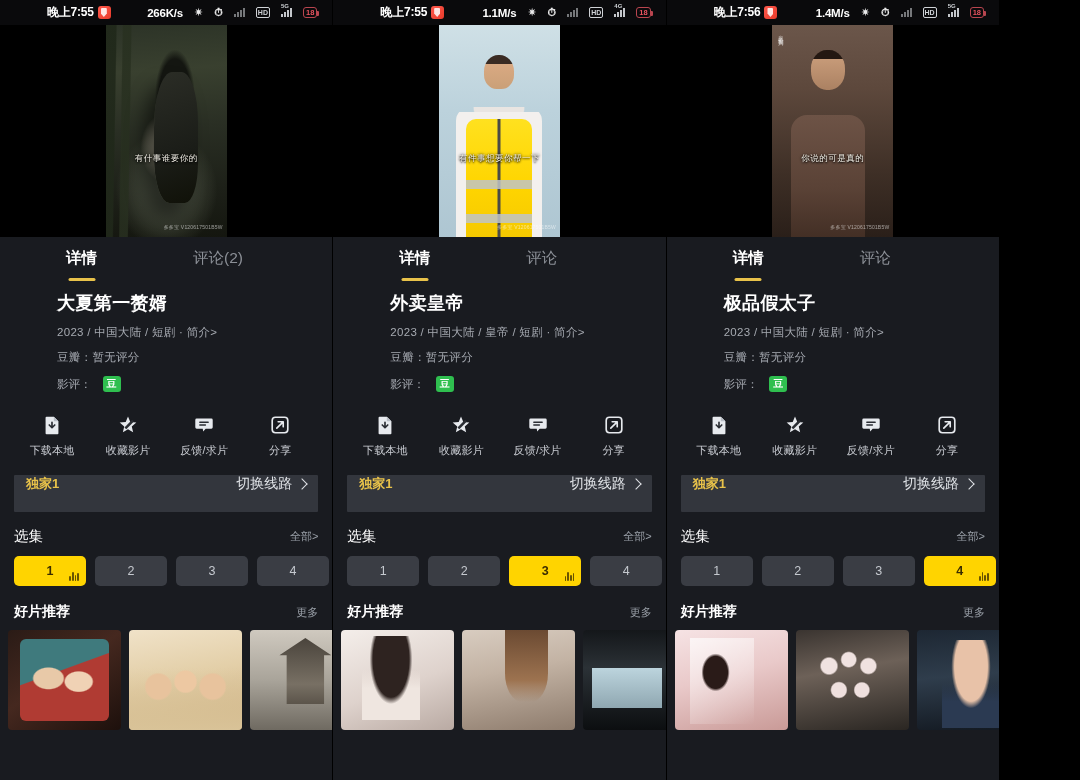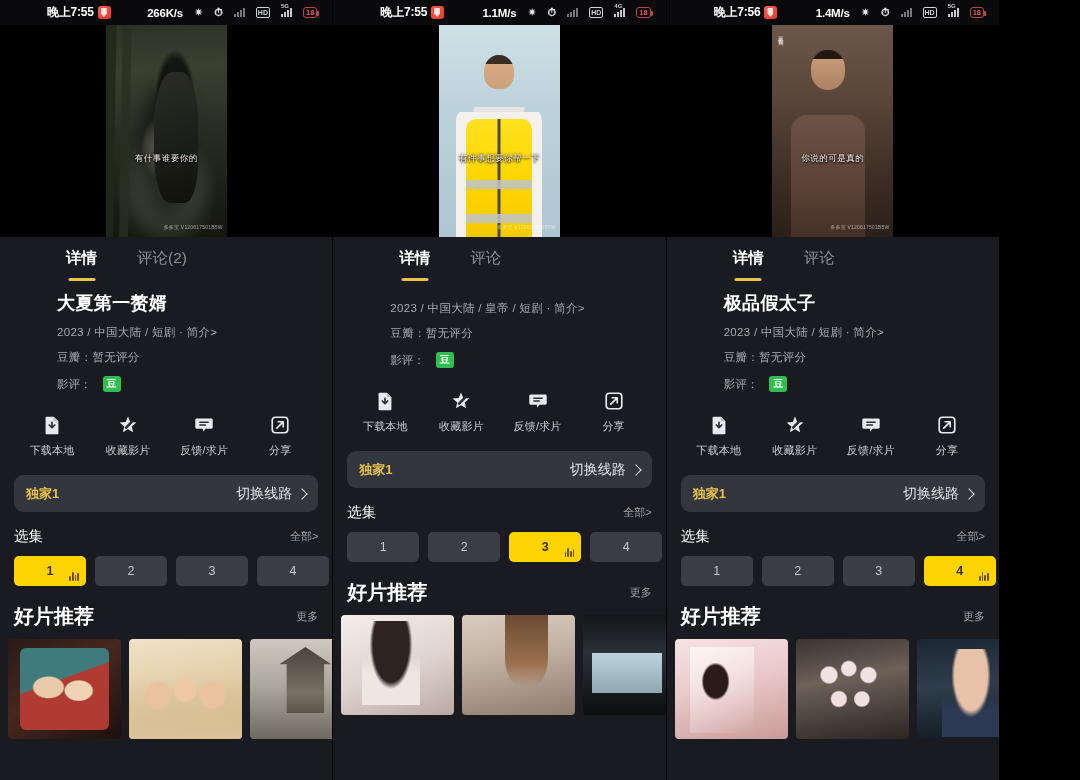--- a/index.html
+++ b/index.html
@@ -162,21 +162,21 @@
     font-size:5px; color:rgba(255,255,255,.55); letter-spacing:.2px;
   }
   .vid .sidetxt{
     position:absolute; left:4px; top:6px; z-index:6; writing-mode: vertical-rl;
     font-size:5.5px; color:rgba(255,255,255,.5); line-height:9px; letter-spacing:1px;
   }
 
   
   .tabs {
     display:flex; height:46px; align-items:center;
-    background:#191b20; padding-left: 66px; gap: 40px;
+    background:#191b20; padding-left: 66px; gap: 96px;
   }
   .tab {
     position:relative; font-size:15.5px; color:#8b8f96; padding-bottom:3px;
     white-space:nowrap;
   }
   .tab.active { color:#ffffff; font-weight:bold; }
   .tab.active:after{
     content:""; position:absolute; left:50%; transform:translateX(-50%);
     bottom:-9px; width:27px; height:3.5px; border-radius:2px; background:#e8c24a;
   }
@@ -195,22 +195,22 @@
 
   
   .actions { display:flex; margin-top:22px; padding: 0 14px; }
   .act { flex:1; display:flex; flex-direction:column; align-items:center; gap:7px; }
   .act .glyph { width:22px; height:22px; position:relative; }
   .act .lbl { font-size:11px; color:#c9ccd2; letter-spacing:.2px; }
   svg { display:block; }
 
   
   .routebar {
-    margin: 17px 14px 0 14px; height:37px; border-radius:9px;
-    background:#33363d; display:flex; align-items:center;
+    margin: 17px 14px 0 14px; height:37px; border-radius:1px;
+    background:#33363d; display:flex; align-items:flex-start;
     padding: 0 12px; justify-content:space-between;
   }
   .route-name { font-size:13px; font-weight:bold; color:#e8c24a; }
   .route-right { display:flex; align-items:center; gap:6px; color:#dfe2e6; font-size:14px;}
   .chev { width:8px;height:8px; border-right:1.6px solid #dfe2e6; border-top:1.6px solid #dfe2e6;
     transform: rotate(45deg); }
 
   
   .ep-head {
     display:flex; align-items:center; justify-content:space-between;
@@ -228,21 +228,21 @@
   .ep .wave { position:absolute; right:7px; bottom:5px; display:flex; align-items:flex-end; gap:1px; height:10px;}
   .ep .wave i { width:1.7px; background:#6a5400; display:block; border-radius:1px;}
   .ep .wave i:nth-child(1){height:5px}.ep .wave i:nth-child(2){height:9px}
   .ep .wave i:nth-child(3){height:6px}.ep .wave i:nth-child(4){height:8px}
 
   
   .rec-head {
     display:flex; align-items:center; justify-content:space-between;
     padding: 17px 14px 0 14px;
   }
-  .rec-title { font-size:20px; font-weight:bold; color:#fff; }
+  .rec-title { font-size:14px; font-weight:bold; color:#fff; }
   .rec-more { font-size:11px; color:#9aa0a8; }
   .rec-row { display:flex; gap:8px; padding: 9px 0 0 8px; }
   .rec { width:113px; height:100px; border-radius:4px; overflow:hidden; flex:0 0 auto; position:relative;}
 
   .r11{background: linear-gradient(145deg,#2a1b16 0%,#45281f 45%,#1d100c 100%);}
   .r11:after{content:"";position:absolute;inset:9px 12px;border-radius:6px;
     background: radial-gradient(ellipse at 32% 48%, #e8c9a8 0 17%, rgba(0,0,0,0) 19%),
       radial-gradient(ellipse at 66% 52%, #f0d2b5 0 16%, rgba(0,0,0,0) 18%),
       linear-gradient(160deg,#3f7a7d 0 40%, #b03b33 41% 100%);}
   .r12{background: linear-gradient(170deg,#f0e2c8 0%,#e3cfa8 45%,#c9ab7c 100%);}
@@ -472,20 +472,21 @@
         <div class="wm">多多宝 V120617501B5W</div>
       </div>
     </div>
 
     <div class="tabs">
         <div class="tab active">详情</div>
         <div class="tab">评论</div>
       </div>
 
     <div class="meta">
+      <div class="title">外卖皇帝</div>
       <div class="sub1">2023 / 中国大陆 / 皇帝 / 短剧 · 简介&gt;</div>
       <div class="sub2">豆瓣：暂无评分</div>
       <div class="sub3">
         <span>影评：</span>
         <span class="douban-chip">豆</span>
       </div>
     </div>
 
     <div class="actions">
         <div class="act">

